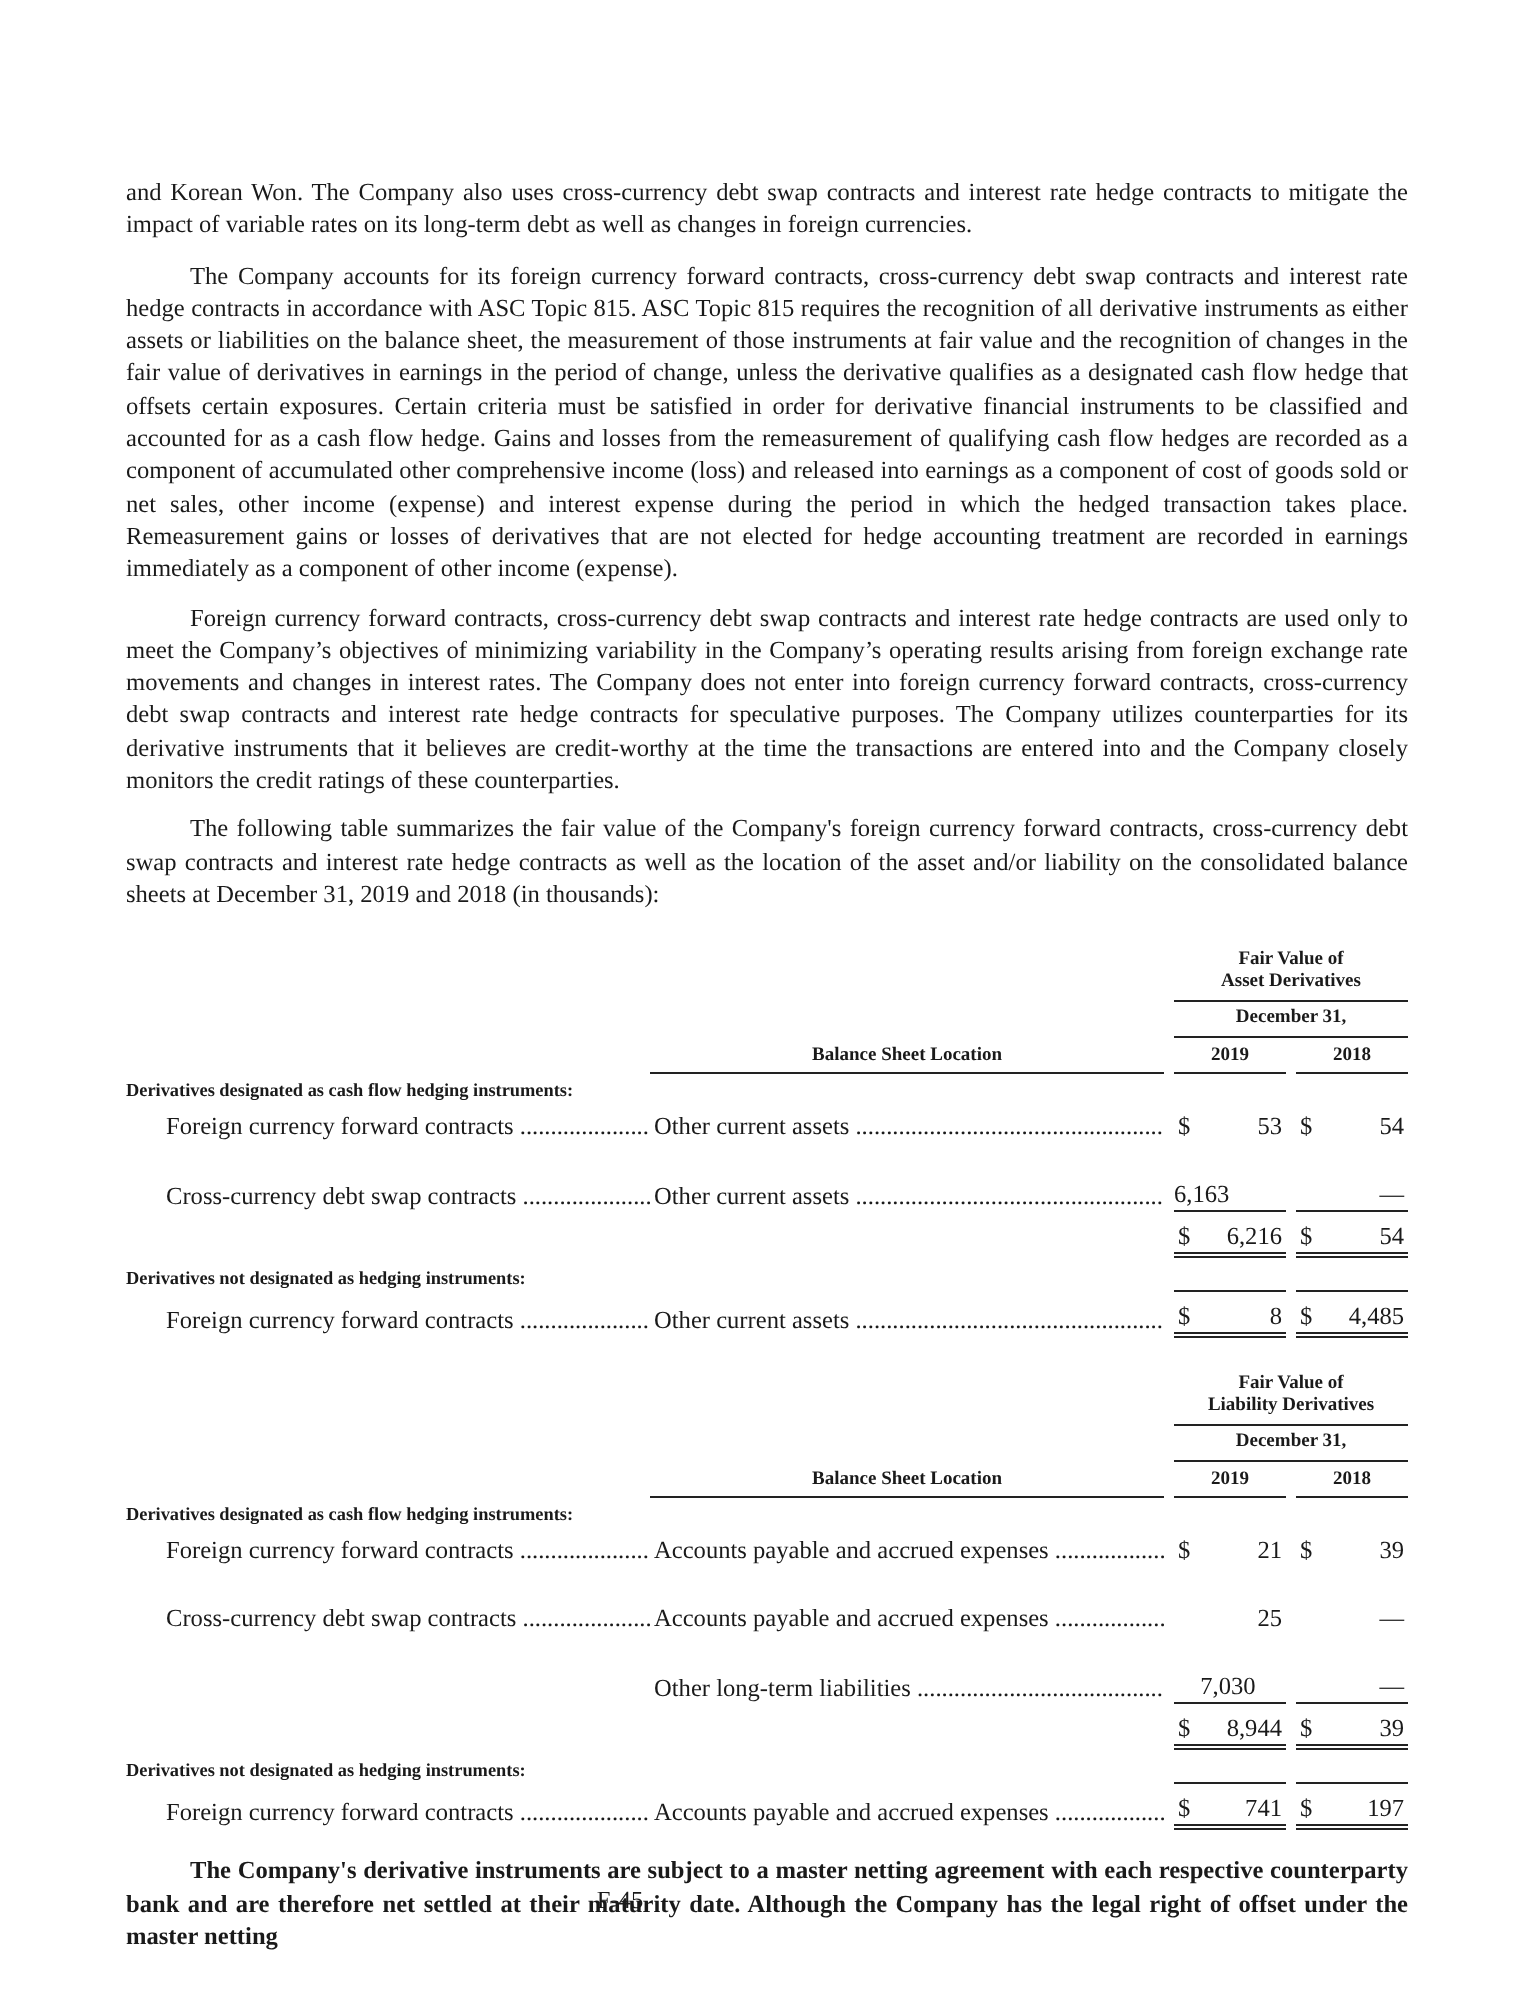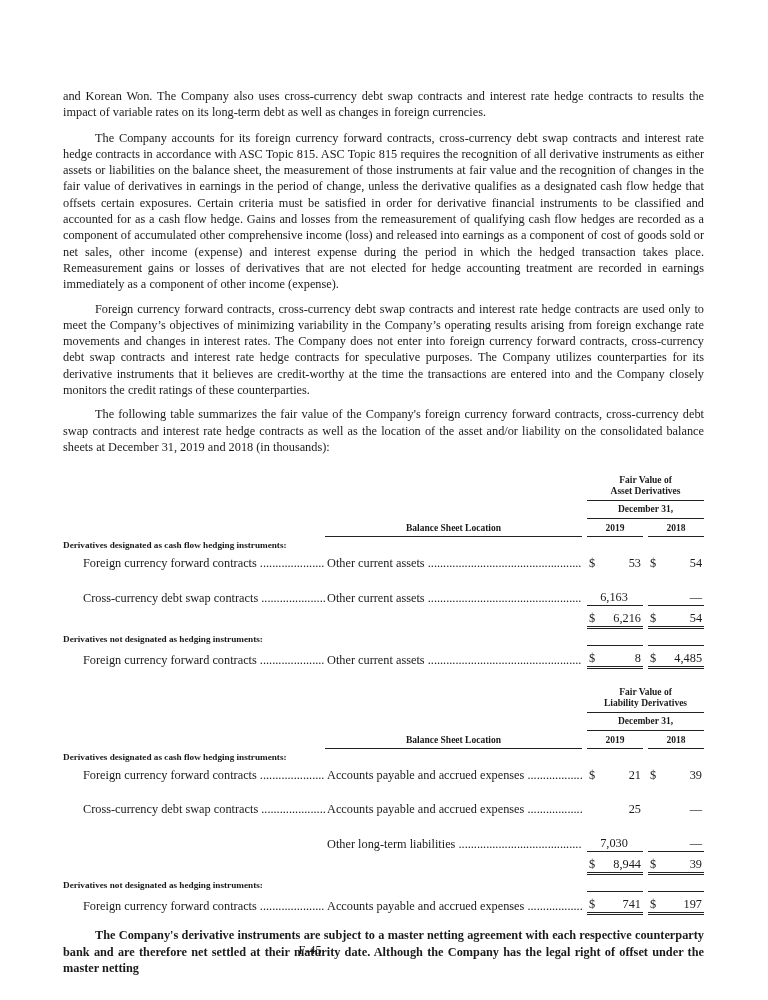--- a/index.html
+++ b/index.html
@@ -35,21 +35,21 @@
   .sub-top { border-top: 1.2px solid #222; }
   .dbl-bottom { border-bottom: 3.5px double #222; }
   .row-main td { height: 20px; }
   .row-spacer td { height: 14px; }
   .footer-page { position: absolute; left: 0; width: 620px; top: 943px; text-align: center; font-size: 12.3px; }
 </style>
 </head>
 <body>
 
 <div class="page">
-  <p class="para first">and Korean Won. The Company also uses cross-currency debt swap contracts and interest rate hedge contracts to results the impact of variable rates on its long-term debt as well as changes in foreign currencies.</p>
+  <p class="para first">and Korean Won. The Company also uses cross-currency debt swap contracts and interest rate hedge contracts to mitigate the impact of variable rates on its long-term debt as well as changes in foreign currencies.</p>
   <p class="para indent">The Company accounts for its foreign currency forward contracts, cross-currency debt swap contracts and interest rate hedge contracts in accordance with ASC Topic 815. ASC Topic 815 requires the recognition of all derivative instruments as either assets or liabilities on the balance sheet, the measurement of those instruments at fair value and the recognition of changes in the fair value of derivatives in earnings in the period of change, unless the derivative qualifies as a designated cash flow hedge that offsets certain exposures. Certain criteria must be satisfied in order for derivative financial instruments to be classified and accounted for as a cash flow hedge. Gains and losses from the remeasurement of qualifying cash flow hedges are recorded as a component of accumulated other comprehensive income (loss) and released into earnings as a component of cost of goods sold or net sales, other income (expense) and interest expense during the period in which the hedged transaction takes place. Remeasurement gains or losses of derivatives that are not elected for hedge accounting treatment are recorded in earnings immediately as a component of other income (expense).</p>
   <p class="para indent">Foreign currency forward contracts, cross-currency debt swap contracts and interest rate hedge contracts are used only to meet the Company’s objectives of minimizing variability in the Company’s operating results arising from foreign exchange rate movements and changes in interest rates. The Company does not enter into foreign currency forward contracts, cross-currency debt swap contracts and interest rate hedge contracts for speculative purposes. The Company utilizes counterparties for its derivative instruments that it believes are credit-worthy at the time the transactions are entered into and the Company closely monitors the credit ratings of these counterparties.</p>
   <p class="para indent">The following table summarizes the fair value of the Company's foreign currency forward contracts, cross-currency debt swap contracts and interest rate hedge contracts as well as the location of the asset and/or liability on the consolidated balance sheets at December 31, 2019 and 2018 (in thousands):</p>
 
   <table class="fin" style="margin-top:20px;">
     <colgroup>
       <col class="col-item">
         <col class="col-loc">
         <col class="col-gap">
         <col class="col-val">
@@ -91,21 +91,21 @@
       <td></td>
       <td class="val"><span class="dollar">$</span><span>54</span></td>
     </tr>
     <tr class="row-spacer">
           <td colspan="6"></td>
         </tr>
     <tr class="row-main">
       <td class="item dotcell"><span>Cross-currency debt swap contracts</span><span class="dots"></span></td>
       <td class="dotcell" style="padding-left:2px;"><span>Other current assets</span><span class="dots"></span></td>
       <td></td>
-      <td class="val" style="text-align:center;"><span>6,163</span></td>
+      <td class="val" style="text-align:left;"><span>6,163</span></td>
       <td></td>
       <td class="val"><span>—</span></td>
     </tr>
     <tr class="row-main">
       <td></td>
           <td></td>
           <td></td>
       <td class="val sub-top dbl-bottom"><span class="dollar">$</span><span>6,216</span></td>
       <td></td>
       <td class="val sub-top dbl-bottom"><span class="dollar">$</span><span>54</span></td>

